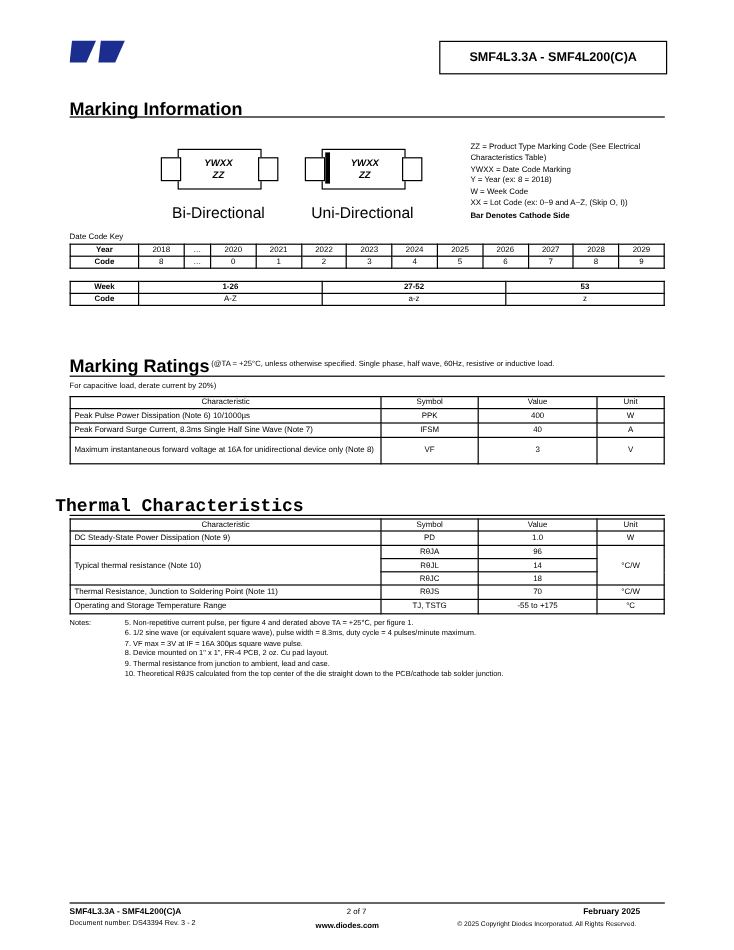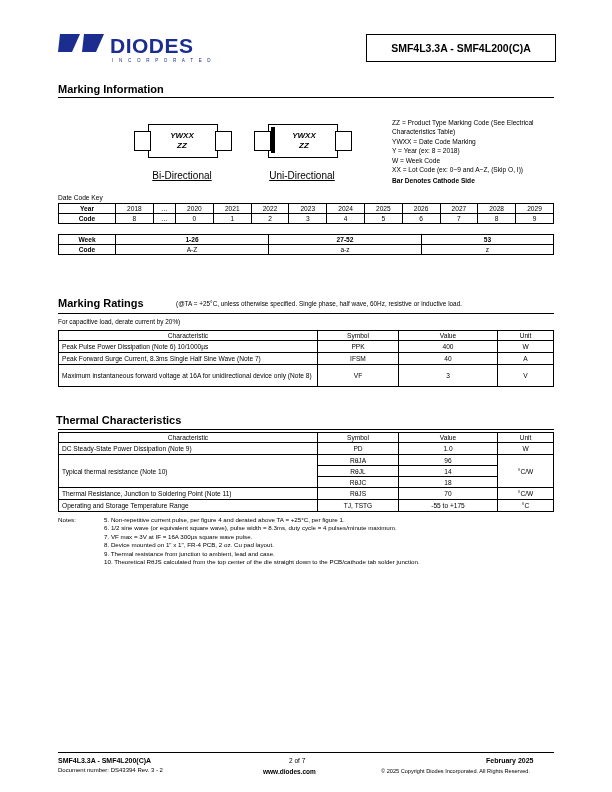--- a/index.html
+++ b/index.html
@@ -10,28 +10,28 @@
     color:#000;
     position:relative;
     overflow:hidden;
   }
   .page{position:absolute;left:0;top:0;width:612px;height:792px;}
 
   .partbox{position:absolute;left:366px;top:34px;width:188px;height:26px;border:1px solid #000;}
   .partbox span{display:block;text-align:center;font-size:10.5px;font-weight:bold;line-height:26px;}
 
   
-  .sec{position:absolute;font-size:11px;font-weight:bold;}
+  .sec{position:absolute;font-size:15px;font-weight:bold;}
   .secline{position:absolute;left:58px;width:496px;border-top:1.2px solid #000;}
 
   
   .pkg{position:absolute;border:1.2px solid #000;background:#fff;}
   .pkgtxt{position:absolute;text-align:center;font-size:8px;font-weight:bold;line-height:10px;font-style:italic;}
   .lead{position:absolute;background:#fff;border:1.2px solid #000;}
-  .caption{position:absolute;font-size:10px;text-align:center;width:120px;text-decoration:underline;}
+  .caption{position:absolute;font-size:13px;text-align:center;width:120px;}
   .legend{position:absolute;font-size:6.6px;line-height:9.4px;}
 
   
   table{border-collapse:collapse;position:absolute;font-size:6.6px;}
   table td,table th{border:0.6px solid #000;padding:1px 2px;text-align:center;font-weight:normal;}
   .lbl{position:absolute;font-size:7px;}
 
   .mr td,.mr th{font-size:6.6px;}
   .mr .left{text-align:left;padding-left:3px;}
 
@@ -46,24 +46,20 @@
 </head>
 <body>
 
 <div class="page">
 
   <div style="position:absolute;left:58px;top:30px;">
     <svg width="130" height="34" viewBox="0 0 130 34">
       <path d="M2 4 L22 4 L14 22 L0 22 Z" fill="#1b2d8f"></path>
       <path d="M26 4 L46 4 L38 22 L24 22 Z" fill="#1b2d8f"></path>
     </svg>
-  </div>
-  <div style="position:absolute;left:58px;top:34px;width:160px;">
-    <div class="word" style="margin-left:52px;font-size:21px;font-weight:bold;color:#1b2d8f;letter-spacing:0.5px;">DIODES</div>
-    <div class="inc" style="margin-left:54px;font-size:4.6px;letter-spacing:2.2px;color:#1b2d8f;">I N C O R P O R A T E D</div>
   </div>
 
   <div class="partbox">
     <span>SMF4L3.3A - SMF4L200(C)A</span>
   </div>
 
   <div class="sec" style="left:58px;top:83px;">Marking Information</div>
   <div class="secline" style="top:97px;"></div>
 
   <div>
@@ -180,21 +176,21 @@
     </tr>
     <tr style="height:22px;">
       <td class="left">Maximum instantaneous forward voltage at 16A for unidirectional device only (Note 8)</td>
       <td>VF</td>
       <td>3</td>
       <td>V</td>
     </tr>
   </tbody>
     </table>
 
-  <div class="sec" style="left:56px;top:414px;">Thermal Characteristics</div>
+  <div class="sec" style="left:46px;top:414px;font-family:Liberation Mono, monospace;">Thermal Characteristics</div>
   <div class="secline" style="top:429px;"></div>
 
   <table class="mr" style="left:58px;top:432px;width:496px;">
     <tbody>
         <tr>
       <th style="width:254px;">Characteristic</th>
       <th style="width:76px;">Symbol</th>
       <th style="width:94px;">Value</th>
       <th>Unit</th>
     </tr>

